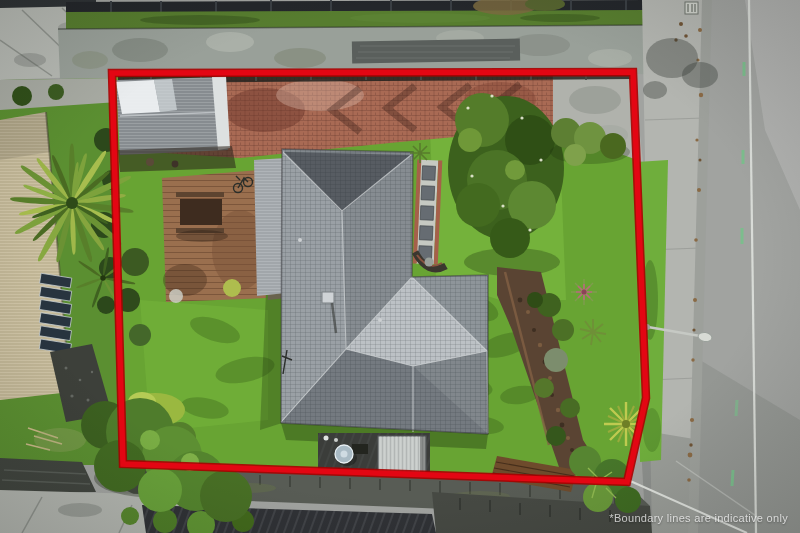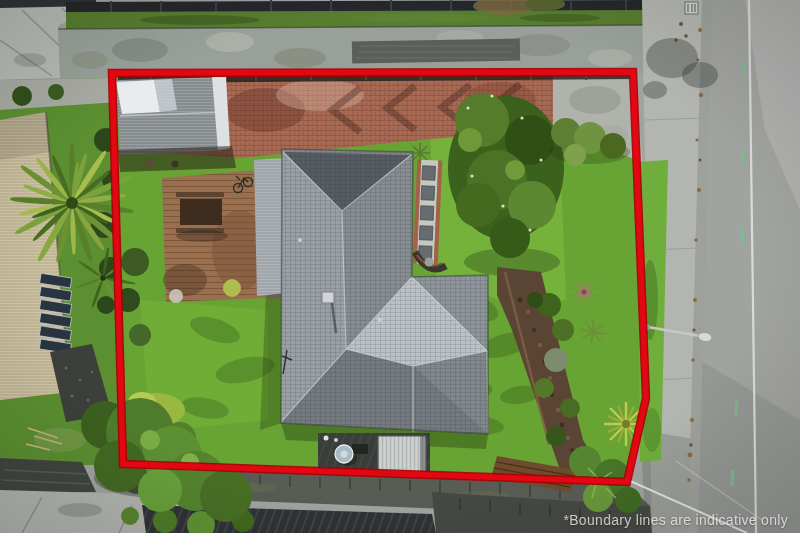--- a/index.html
+++ b/index.html
@@ -1,20 +1,20 @@
 <!DOCTYPE html>
 <html style="--boundary-red: #e30613; --lawn-green: #68a433; --roof-gray: #81878c; --brick-red: #a96a54; --road-gray: #a1a3a0; --concrete-gray: #b4b6b1; --foliage-green: #4b7326; --deck-brown: #9a6f4e; --watermark-white: rgba(255,255,255,0.72);"><head>
 <meta charset="utf-8">
 <style>
   html,body{margin:0;padding:0;background:#888;}
   #scene{position:relative;width:800px;height:533px;overflow:hidden;
          font-family:"Liberation Sans",sans-serif;background:#a1a3a0;}
   #scene svg{position:absolute;left:0;top:0;}
   #watermark{position:absolute;right:12px;top:512px;
-             font-size:14px;letter-spacing:.3px;
+             font-size:11px;letter-spacing:.3px;
              color:var(--watermark-white,rgba(255,255,255,.72));
              text-shadow:0 1px 2px rgba(0,0,0,.35);
              user-select:none;pointer-events:none;}
 </style>
 </head>
 <body>
 
 <div id="scene">
 <svg width="800" height="533" viewBox="0 0 800 533">
 <defs>

